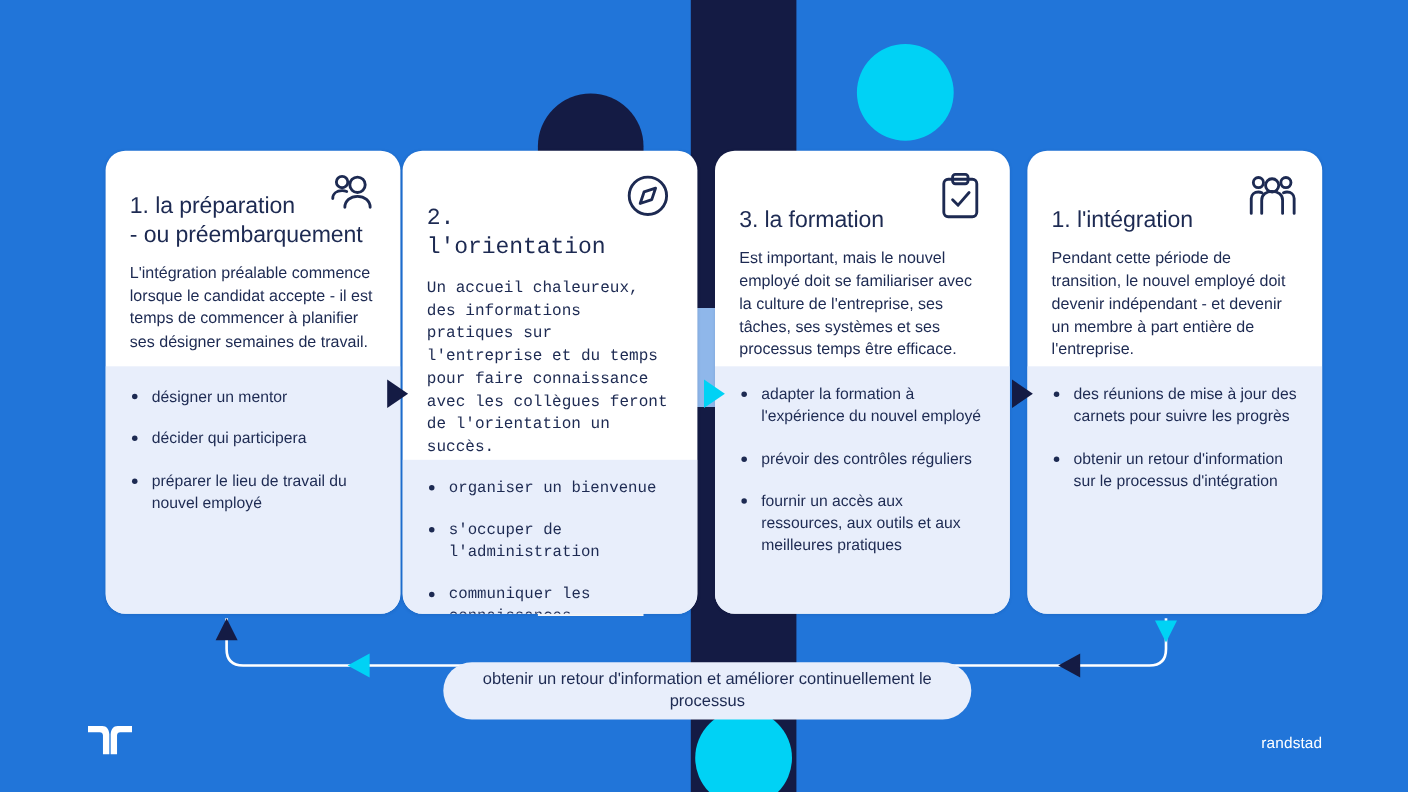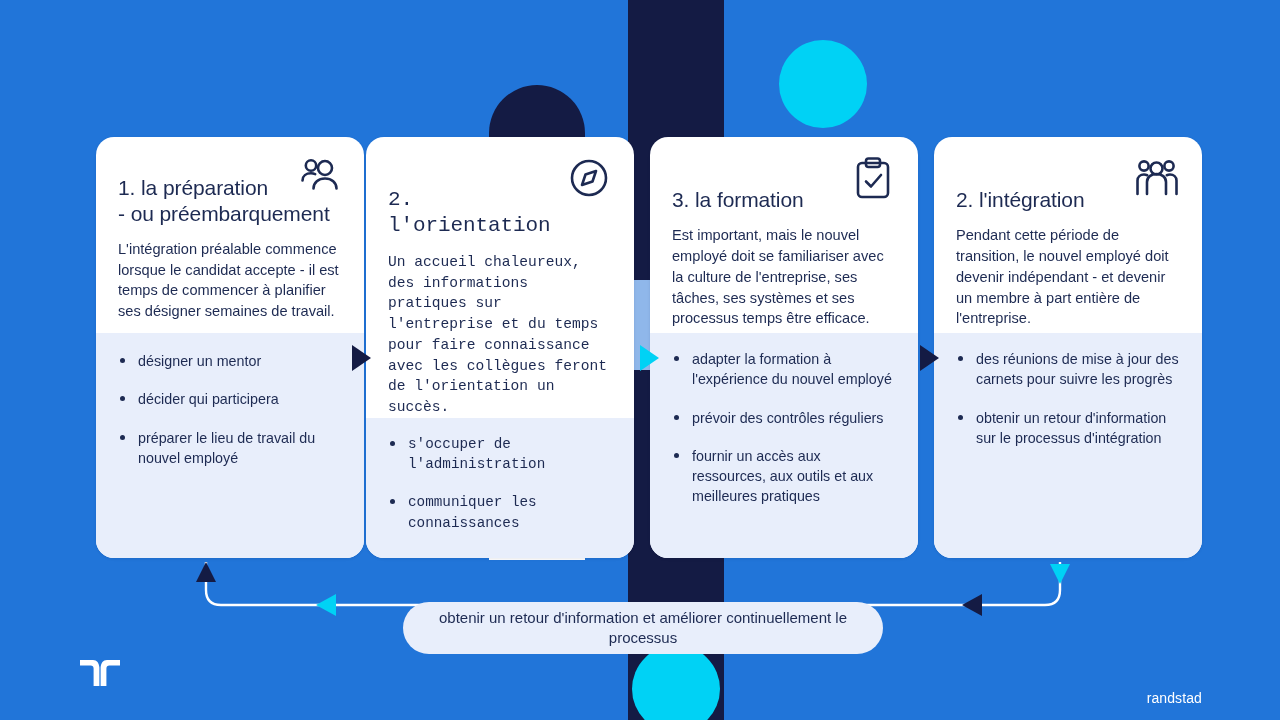--- a/index.html
+++ b/index.html
@@ -104,21 +104,21 @@
     background:#e8eefb;border-radius:26px;
     display:flex;align-items:center;justify-content:center;
     text-align:center;color:#1d2a52;font-size:15px;line-height:1.35;
     padding:0 18px;box-sizing:border-box;
   }
 
   
   .logo-mark{position:absolute;left:80px;top:660px;width:40px;height:26px;}
   .logo-mark svg{display:block;width:100%;height:100%;}
   .wordmark{
-    position:absolute;right:78px;top:690px;
+    position:absolute;right:78px;top:667px;
     color:#ffffff;font-size:14px;letter-spacing:.1px;
   }
 </style>
 </head>
 <body>
 
 <div class="stage">
 
   <div class="deco-navy-col"></div>
   <div class="deco-navy-dome"></div>
@@ -160,20 +160,21 @@
           <svg viewBox="0 0 50 50" fill="none" stroke="#1d2a52" stroke-width="2.6" stroke-linecap="round" stroke-linejoin="round">
             <circle cx="25" cy="25" r="17"></circle>
             <path d="M32 18 L21.5 21.5 L18 32 L28.5 28.5 Z"></path>
           </svg>
         </span>
         <div class="card-title">2. l'orientation</div>
         <p class="card-desc">Un accueil chaleureux, des informations pratiques sur l'entreprise et du temps pour faire connaissance avec les collègues feront de l'orientation un succès.</p>
       </div>
       <div class="card-bottom">
         <ul class="bullets">
+          <li>organiser un bienvenue</li>
           <li>s'occuper de l'administration</li>
           <li>communiquer les connaissances</li>
         </ul>
       </div>
     </div>
 
     <div class="card c3">
       <div class="card-top">
         <span class="card-icon">
           <svg viewBox="0 0 50 50" fill="none" stroke="#1d2a52" stroke-width="2.6" stroke-linecap="round" stroke-linejoin="round">
@@ -199,21 +200,21 @@
         <span class="card-icon">
           <svg viewBox="0 0 50 50" fill="none" stroke="#1d2a52" stroke-width="2.6" stroke-linecap="round" stroke-linejoin="round">
             <circle cx="12" cy="13" r="4.6"></circle>
             <path d="M5.5 41 V27.5c0-3.6 2.9-6 6.5-6 1.2 0 2.3.3 3.2.7"></path>
             <circle cx="37" cy="13" r="4.6"></circle>
             <path d="M44.5 41 V27.5c0-3.6-2.9-6-6.5-6-1.2 0-2.3.3-3.2.7"></path>
             <circle cx="24.5" cy="15.5" r="6"></circle>
             <path d="M15 41 V29c0-5 4.2-8 9.5-8s9.5 3 9.5 8v12"></path>
           </svg>
         </span>
-        <div class="card-title">2. l'intégration</div>
+        <div class="card-title">1. l'intégration</div>
         <p class="card-desc">Pendant cette période de transition, le nouvel employé doit devenir indépendant - et devenir un membre à part entière de l'entreprise.</p>
       </div>
       <div class="card-bottom">
         <ul class="bullets">
           <li>des réunions de mise à jour des carnets pour suivre les progrès</li>
           <li>obtenir un retour d'information sur le processus d'intégration</li>
         </ul>
       </div>
     </div>
   </div>

